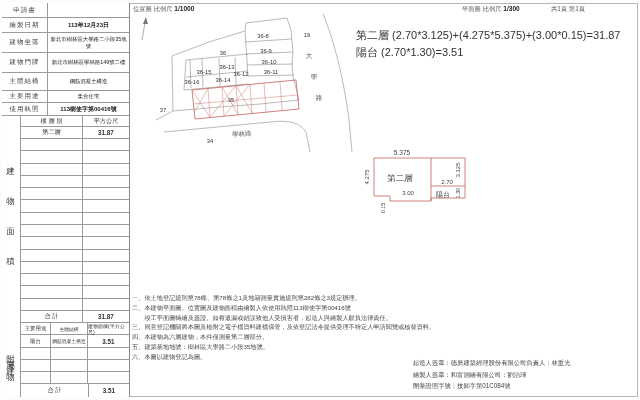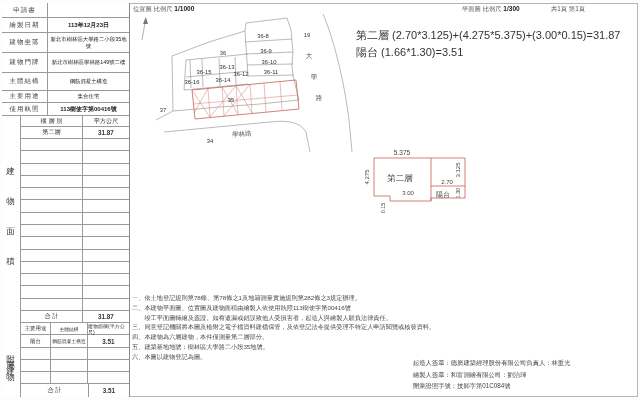--- a/index.html
+++ b/index.html
@@ -211,21 +211,21 @@
 </div>
 <div class="hdr" style="left:462px;top:5px">
   <span>平面圖</span>
   <span>比例尺</span>
   <b>1/300</b>
 </div>
 <div class="hdr" style="left:551px;top:5px">共1頁 第1頁</div>
 
 <div class="formula">
   <div>第二層 (2.70*3.125)+(4.275*5.375)+(3.00*0.15)=31.87</div>
-  <div>陽台 (1.66*1.30)=3.51</div>
+  <div>陽台 (2.70*1.30)=3.51</div>
 </div>
 
 <svg style="left:130px;top:10px" width="235" height="148" viewBox="0 0 235 148">
 
   <g>
     <line x1="12" y1="30" x2="15.5" y2="10" class="gline" style="stroke:#777"></line>
     <polygon points="13,14 15.8,7 18,14" fill="#777"></polygon>
   </g>
 
   <path class="gline" d="M42,46 L79,32 L115,21 L116,13 L157,8 L161,20 L163,42 L162,55 L163,66 L166,78 L169,90 L130,94 L90,97 L43,101 Z"></path>

